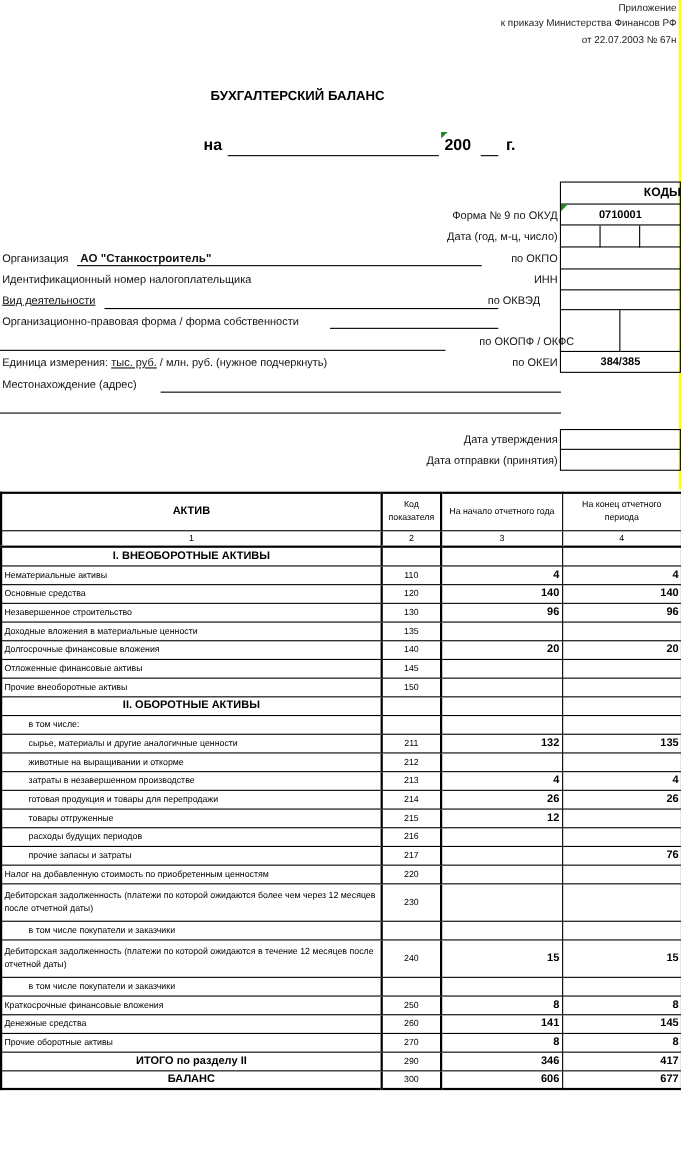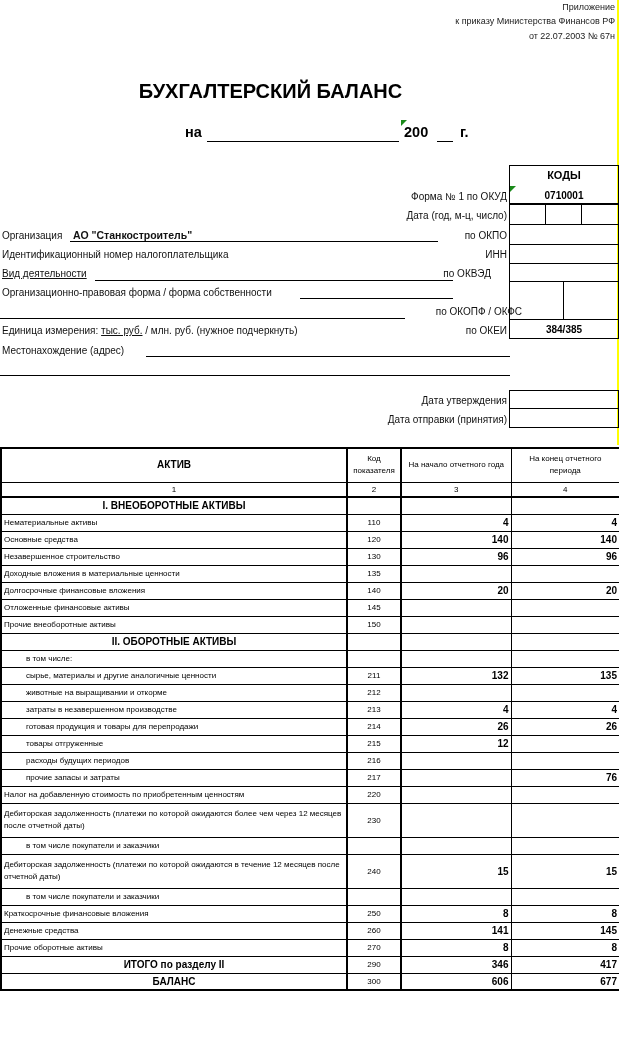--- a/index.html
+++ b/index.html
@@ -1,20 +1,20 @@
 <!DOCTYPE html>
 <html><head>
 <meta charset="utf-8">
 <style>
   html, body { margin:0; padding:0; background:#fff; }
   body { width:619px; height:1060px; position:relative; overflow:hidden;
          font-family:"Liberation Sans", sans-serif; color:#000; }
   .yellow-line { position:absolute; left:617px; top:0; width:2px; height:445px; background:#ffff00; }
   .appendix { position:absolute; right:4px; text-align:right; font-size:9px; color:#222; }
-  .title { position:absolute; left:0; width:541px; top:80px; text-align:center; font-weight:bold; font-size:20px; }
+  .title { position:absolute; left:0; width:541px; top:80px; text-align:center; font-weight:bold; font-size:12px; }
   .on-date { position:absolute; top:124px; font-weight:bold; font-size:14.5px; }
   .uline { position:absolute; height:0; border-bottom:1px solid #000; }
   .green-tri { position:absolute; width:0; height:0; border-top:6px solid #1a8a1a; border-right:6px solid transparent; }
   .lbl { position:absolute; font-size:10px; white-space:nowrap; color:#111; }
   .lbl.r { text-align:right; }
   .box { position:absolute; border:1px solid #000; box-sizing:border-box; }
   .codes-cell { position:absolute; box-sizing:border-box; font-size:10px; text-align:center; }
   .bold { font-weight:bold; }
   
   table.bal { position:absolute; left:0; top:447px; width:619px; border-collapse:collapse; table-layout:fixed; }
@@ -43,34 +43,34 @@
 <div class="title">БУХГАЛТЕРСКИЙ БАЛАНС</div>
 
 <div class="on-date" style="left:185px;">на</div>
 <div class="uline" style="left:207px; top:141px; width:192px;"></div>
 <div class="green-tri" style="left:401px; top:120px;"></div>
 <div class="on-date" style="left:404px;">200</div>
 <div class="uline" style="left:437px; top:141px; width:16px;"></div>
 <div class="on-date" style="left:460px;">г.</div>
 
 <div class="box" style="left:509px; top:165px; width:110px; height:174px; border-width:1px;"></div>
-<div class="codes-cell bold" style="left:509px; top:165px; width:110px; height:39px; line-height:21px; border-bottom:1px solid #000; font-size:11px;">КОДЫ</div>
+<div class="codes-cell bold" style="left:509px; top:165px; width:110px; height:21px; line-height:21px; border-bottom:1px solid #000; font-size:11px;text-align:right;">КОДЫ</div>
 <div class="codes-cell bold" style="left:509px; top:186px; width:110px; height:19px; line-height:19px; border-bottom:1px solid #000;">0710001</div>
 <div class="green-tri" style="left:510px; top:186px;"></div>
 <div class="codes-cell" style="left:509px; top:205px; width:37px; height:20px; border-bottom:1px solid #000; border-right:1px solid #000;"></div>
 <div class="codes-cell" style="left:546px; top:205px; width:36px; height:20px; border-bottom:1px solid #000; border-right:1px solid #000;"></div>
 <div class="codes-cell" style="left:582px; top:205px; width:37px; height:20px; border-bottom:1px solid #000;"></div>
 <div class="codes-cell" style="left:509px; top:225px; width:110px; height:20px; border-bottom:1px solid #000;"></div>
 <div class="codes-cell" style="left:509px; top:245px; width:110px; height:19px; border-bottom:1px solid #000;"></div>
 <div class="codes-cell" style="left:509px; top:264px; width:110px; height:18px; border-bottom:1px solid #000;"></div>
 <div class="codes-cell" style="left:509px; top:282px; width:55px; height:38px; border-bottom:1px solid #000; border-right:1px solid #000;"></div>
 <div class="codes-cell" style="left:564px; top:282px; width:55px; height:38px; border-bottom:1px solid #000;"></div>
 <div class="codes-cell bold" style="left:509px; top:320px; width:110px; height:19px; line-height:19px;">384/385</div>
 
-<div class="lbl r" style="right:112px; top:191px;">Форма № 1 по ОКУД</div>
+<div class="lbl r" style="right:112px; top:191px;">Форма № 9 по ОКУД</div>
 <div class="lbl r" style="right:112px; top:210px;">Дата (год, м-ц, число)</div>
 <div class="lbl r" style="right:112px; top:230px;">по ОКПО</div>
 <div class="lbl r" style="right:112px; top:249px;">ИНН</div>
 <div class="lbl r" style="right:128px; top:268px;">по ОКВЭД</div>
 <div class="lbl r" style="right:97px; top:306px;">по ОКОПФ / ОКФС</div>
 <div class="lbl r" style="right:112px; top:325px;">по ОКЕИ</div>
 
 <div class="lbl" style="left:2px; top:230px;">Организация</div>
 <div class="lbl bold" style="left:73px; top:229px; font-size:10.5px;">АО "Станкостроитель"</div>
 <div class="uline" style="left:70px; top:241px; width:368px;"></div>

